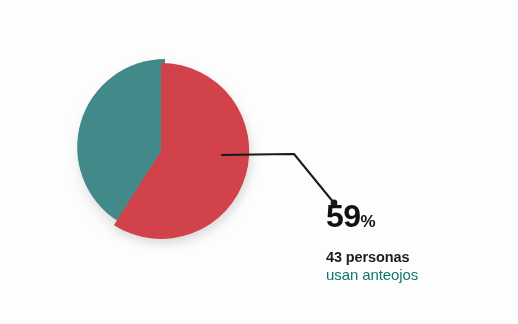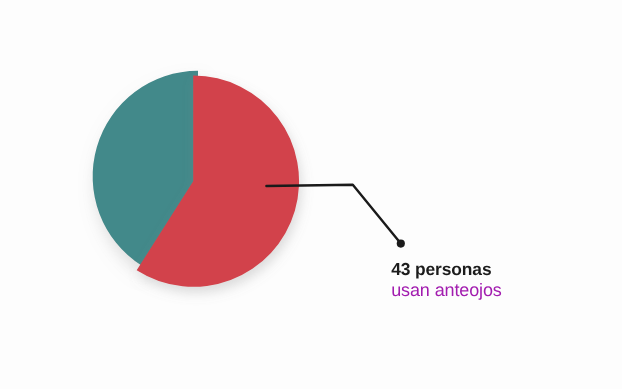--- a/index.html
+++ b/index.html
@@ -80,21 +80,21 @@
     font-weight: 700;
     color: #1c1c1c;
     letter-spacing: -0.1px;
     line-height: 1.25;
     white-space: nowrap;
   }
   .sub-line-2 {
     display: block;
     font-size: 15px;
     font-weight: 400;
-    color: #a21caf;
+    color: #0f766e;
     letter-spacing: -0.1px;
     line-height: 1.25;
     white-space: nowrap;
   }
 </style>
 </head>
 <body>
 
 <div id="infographic">
 
@@ -114,17 +114,20 @@
       <path d="M 103 113 L 103 25 A 88 88 0 1 1 55.9 187.2 Z" fill="#d2424b" filter="url(#sliceShadow)"></path>
     </svg>
   </div>
 
   <svg class="callout-svg" viewBox="0 0 140 80">
     <polyline points="12,15 84,14 124,63" fill="none" stroke="#1a1a1a" stroke-width="2" stroke-linecap="round" stroke-linejoin="round"></polyline>
     <circle cx="124" cy="63" r="3.4" fill="#1a1a1a"></circle>
   </svg>
 
   <div class="label-block">
+    <div class="pct-row">
+      <span class="pct-value">59</span><span class="pct-sign">%</span>
+    </div>
     <span class="sub-line-1">43 personas</span>
     <span class="sub-line-2">usan anteojos</span>
   </div>
 
 </div>
 
 </body></html>

